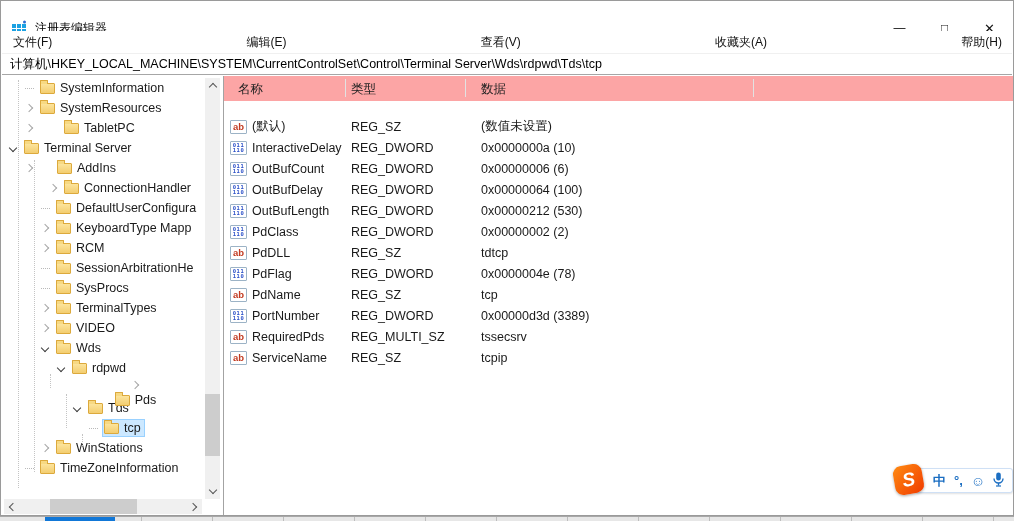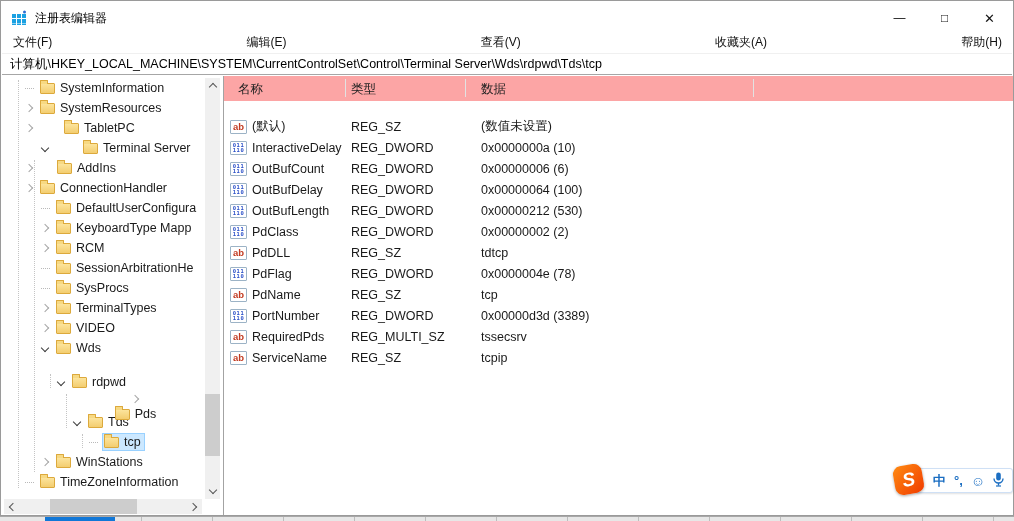--- a/index.html
+++ b/index.html
@@ -6,21 +6,21 @@
   body{
     width:1014px;height:521px;position:relative;overflow:hidden;
     font-family:"Liberation Sans","DejaVu Sans",sans-serif;
     background:#d8d8d8;-webkit-font-smoothing:antialiased;
   }
   .window{
     position:absolute;left:0;top:0;width:1014px;height:516px;
     background:#fff;border:1px solid #9a9a9a;box-sizing:border-box;
   }
   
-  .titlebar{position:absolute;left:0;top:2px;right:0;height:30px;background:#fff;display:flex;align-items:center;}
+  .titlebar{position:absolute;left:0;top:12px;right:0;height:30px;background:#fff;display:flex;align-items:center;}
   .app-icon{width:16px;height:16px;margin:0 8px 0 10px;flex:none;}
   .title{font-size:12px;color:#000;}
   .win-controls{position:absolute;right:1px;top:0;height:30px;display:flex;}
   .wc{width:45px;height:30px;display:flex;align-items:center;justify-content:center;font-size:12px;color:#111;cursor:default;}
   .wc.close{font-size:13px;}
   
   .menubar{position:absolute;left:1px;top:30px;right:1px;height:22px;background:#fff;display:flex;align-items:center;padding-left:1px;justify-content:space-between;}
   .menu-item{font-size:12px;color:#111;padding:3px 10px;}
   
   .addressbar{
@@ -155,39 +155,39 @@
         </div>
         <div class="tree-row" style="padding-left: 20px; gap: 24px;">
           <span class="expander">
             <span class="chev chev-right"></span>
           </span>
           <span class="row-content">
             <span class="folder"></span>
             <span class="tree-label">TabletPC</span>
           </span>
         </div>
-        <div class="tree-row" style="padding-left: 36px; gap: 27px;">
+        <div class="tree-row" style="padding-left: 4px;">
           <span class="expander">
             <span class="chev chev-down"></span>
           </span>
           <span class="row-content">
             <span class="folder"></span>
             <span class="tree-label">Terminal Server</span>
           </span>
         </div>
         <div class="tree-row" style="padding-left: 20px; gap: 17px;">
           <span class="expander">
             <span class="chev chev-right"></span>
           </span>
           <span class="row-content">
             <span class="folder"></span>
             <span class="tree-label">AddIns</span>
           </span>
         </div>
-        <div class="tree-row" style="padding-left: 20px;">
+        <div class="tree-row" style="padding-left: 20px; margin-left: 24px;">
           <span class="expander">
             <span class="chev chev-right"></span>
           </span>
           <span class="row-content">
             <span class="folder"></span>
             <span class="tree-label">ConnectionHandler</span>
           </span>
         </div>
         <div class="tree-row" style="padding-left: 36px;">
           <span class="expander">
@@ -254,21 +254,21 @@
         </div>
         <div class="tree-row" style="padding-left: 36px;">
           <span class="expander">
             <span class="chev chev-down"></span>
           </span>
           <span class="row-content">
             <span class="folder"></span>
             <span class="tree-label">Wds</span>
           </span>
         </div>
-        <div class="tree-row" style="padding-left: 52px; margin-top: 14px;">
+        <div class="tree-row" style="padding-left: 52px;">
           <span class="expander">
             <span class="chev chev-down"></span>
           </span>
           <span class="row-content">
             <span class="folder"></span>
             <span class="tree-label">rdpwd</span>
           </span>
         </div>
         <div class="tree-row" style="padding-left: 68px; flex-direction: column;">
           <span class="expander">

